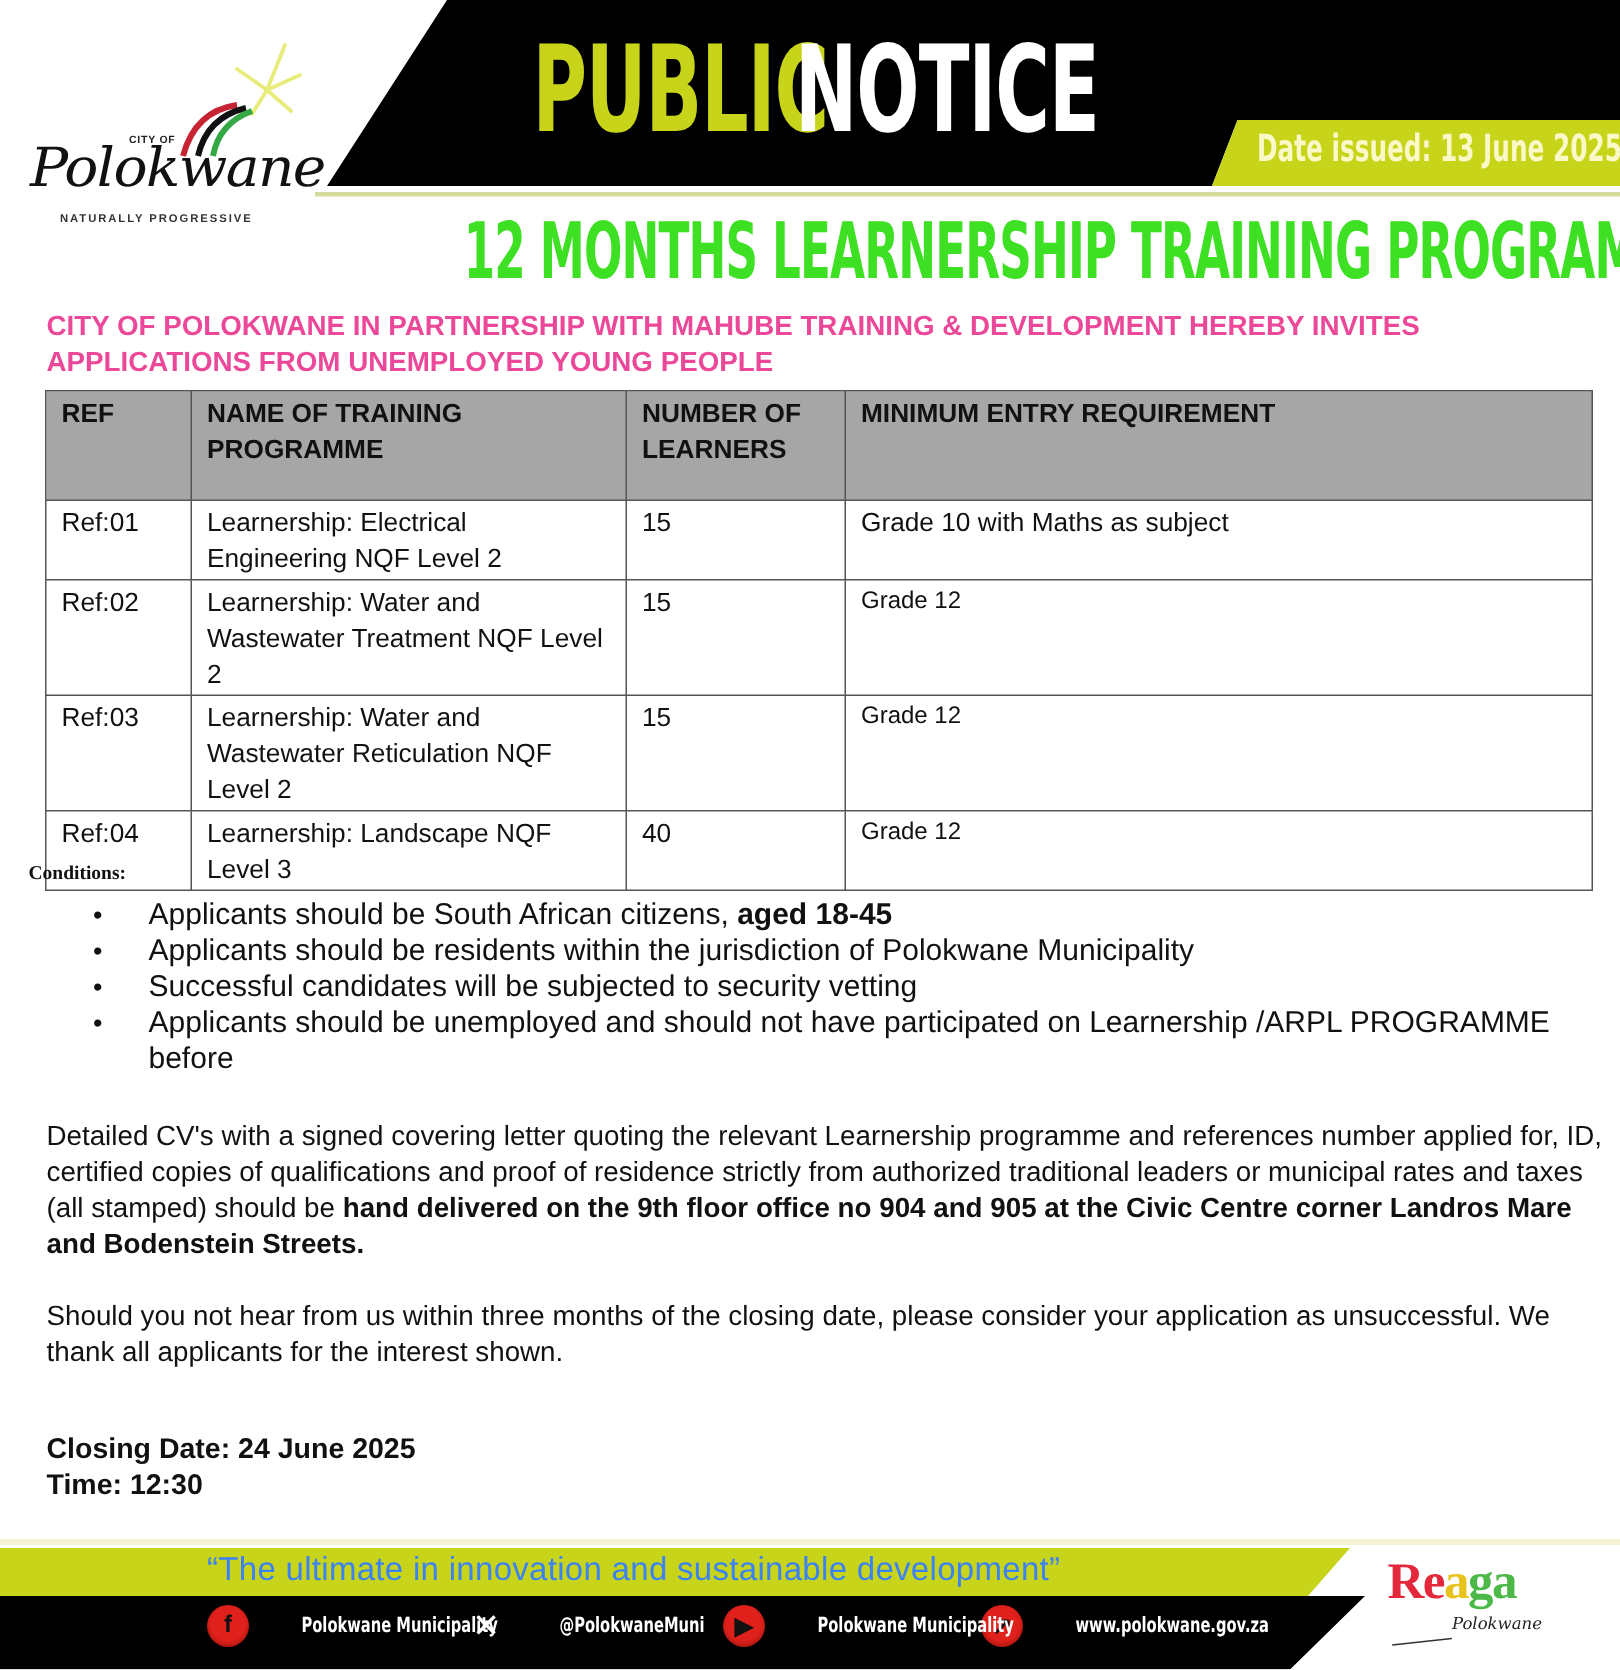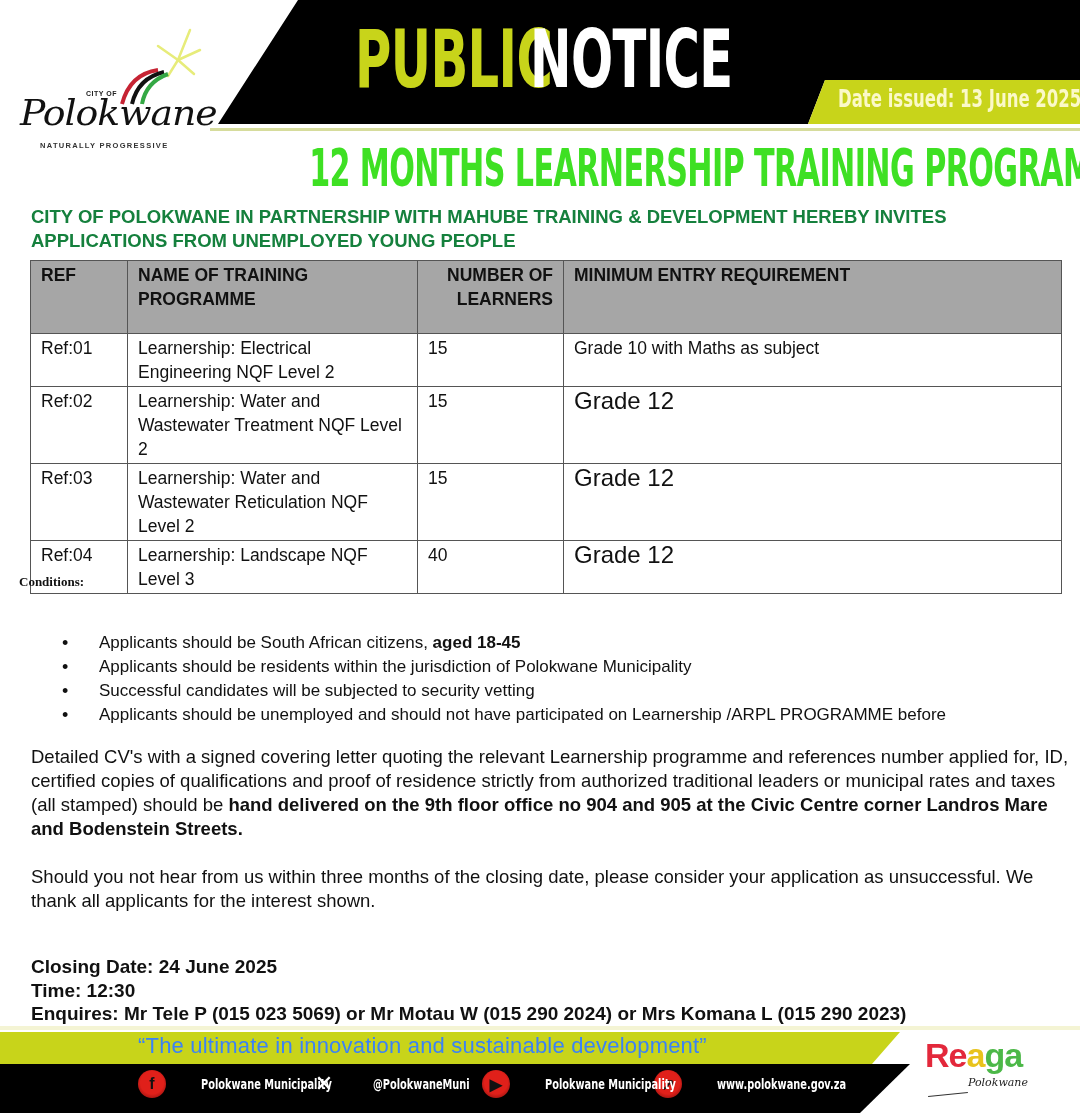--- a/index.html
+++ b/index.html
@@ -17,55 +17,55 @@
     .black-band { position: absolute; left: 0; top: 0; width: 1080px; height: 124px; }
     .black-band svg { position: absolute; left: 0; top: 0; }
     .title-public { position: absolute; left: 355px; top: 12px; font-family: "DejaVu Sans", sans-serif; font-weight: bold; font-size: 80px; line-height: 95px; color: #c8d41a; transform: scaleX(0.62); transform-origin: left; letter-spacing: -1px; }
     .title-notice { position: absolute; left: 530px; top: 12px; font-family: "DejaVu Sans", sans-serif; font-weight: bold; font-size: 80px; line-height: 95px; color: #ffffff; transform: scaleX(0.62); transform-origin: left; letter-spacing: -1px; }
     .date-issued { position: absolute; left: 838px; top: 84px; font-family: "DejaVu Sans", sans-serif; font-weight: bold; font-size: 25px; color: #fbf9c8; transform: scaleX(0.66); transform-origin: left; white-space: nowrap; }
     .header-line { position: absolute; left: 210px; top: 128px; width: 870px; height: 3px; background: #d6dc9c; }
 
     .main-title { position: absolute; left: 0; width: 1080px; top: 138px; text-align: center; font-family: "DejaVu Sans", sans-serif; font-weight: bold; font-size: 52px; line-height: 60px; color: #3ee023; }
     .main-title span { display: inline-block; transform: scaleX(0.58); transform-origin: center; white-space: nowrap; letter-spacing: -1px; }
 
-    .intro { position: absolute; left: 31px; top: 205px; width: 1040px; font-weight: bold; font-size: 18.5px; line-height: 24px; color: #15803d; }
+    .intro { position: absolute; left: 31px; top: 205px; width: 1040px; font-weight: bold; font-size: 18.5px; line-height: 24px; color: #ec4899; }
 
     
     .prog-table { position: absolute; left: 30px; top: 260px; width: 1032px; border-collapse: collapse; font-size: 17.5px; }
     .prog-table th, .prog-table td { border: 1.5px solid #555; vertical-align: top; text-align: left; padding: 2px 10px; line-height: 24px; }
     .prog-table th { background: #a6a6a6; font-weight: bold; color: #111; }
     .prog-table .c-ref { width: 97px; margin-top: 28px; }
     .prog-table .c-name { width: 290px; }
-    .prog-table .c-num { width: 146px; text-align: right; }
-    .prog-table td.req-lg { font-size: 24px; }
+    .prog-table .c-num { width: 146px; }
+    .prog-table td.req-lg { font-size: 16px; }
     .prog-table tr.h-row { height: 73px; }
 
     
     .conditions-title { position: absolute; left: 19px; top: 574px; font-family: "Liberation Serif", serif; font-weight: bold; font-size: 13px; }
-    .conditions { position: absolute; left: 62px; top: 631px; width: 1000px; list-style: none; font-size: 17px; line-height: 24px; }
+    .conditions { position: absolute; left: 62px; top: 598px; width: 1000px; list-style: none; font-size: 20px; line-height: 24px; }
     .conditions li { position: relative; padding-left: 37px; }
     .conditions li::before { content: "•"; position: absolute; left: 0; top: 0; font-size: 18px; }
 
     .para { position: absolute; left: 31px; width: 1040px; font-size: 18.5px; line-height: 24px; }
     .para b { font-weight: bold; }
     .p1 { top: 745px; }
     .p2 { top: 865px; }
     .closing { position: absolute; left: 31px; top: 955px; font-weight: bold; font-size: 19px; line-height: 23.5px; }
 
     
     .footer { position: absolute; left: 0; top: 1026px; width: 1080px; height: 87px; }
     .footer svg.bg { position: absolute; left: 0; top: 0; }
     .slogan { position: absolute; left: 138px; top: 1033px; font-size: 22px; color: #3b82f6; letter-spacing: 0.2px; }
     .socials { position: absolute; left: 138px; top: 1066px; height: 36px; display: flex; align-items: center; }
     .social { display: flex; align-items: center; margin-right: 22px; }
     .social .ico { width: 28px; height: 28px; border-radius: 50%; background: radial-gradient(circle at 50% 45%, #e0201a 55%, #6a0a08 100%); color: #111; display: flex; align-items: center; justify-content: center; font-weight: bold; font-size: 16px; margin-right: 10px; }
     .social .ico.x { background: none; color: #fff; font-size: 22px; font-weight: normal; }
     .social .lbl { color: #fff; font-family: "DejaVu Sans", sans-serif; font-size: 14px; font-weight: bold; transform: scaleX(0.7); transform-origin: left; white-space: nowrap; display: inline-block; }
     .social .lbl-wrap { display: inline-block; overflow: visible; padding-left: 25px; }
-    .reaga { position: absolute; left: 925px; top: 1036px; font-family: Liberation Sans, sans-serif; font-weight: bold; font-size: 34px; letter-spacing: -1px; }
+    .reaga { position: absolute; left: 925px; top: 1036px; font-family: Liberation Serif, serif; font-weight: bold; font-size: 34px; letter-spacing: -1px; }
     .reaga .r1 { color: #e3283b; }
     .reaga .r2 { color: #e8c31c; }
     .reaga .r3 { color: #4cb848; }
     .reaga-sub { position: absolute; left: 968px; top: 1076px; font-family: "DejaVu Serif", serif; font-style: italic; font-size: 11px; color: #222; }
     .reaga-line { position: absolute; left: 928px; top: 1094px; width: 40px; height: 1px; background: #333; transform: rotate(-6deg); }
   </style>
 </head>
 <body>
 
 <div class="header">
@@ -151,21 +151,20 @@
 
 <div class="para p1"><span>Detailed CV's with a signed covering letter quoting the relevant Learnership programme and references number applied for, ID, certified copies of qualifications and proof of residence strictly from authorized traditional leaders or municipal rates and taxes (all stamped) should be </span><b>hand delivered on the 9th floor office no 904 and 905 at the Civic Centre corner Landros Mare and Bodenstein Streets.</b></div>
 
 <div class="para p2">
   <div>Should you not hear from us within three months of the closing date, please consider your application as unsuccessful. We thank all applicants for the interest shown.</div>
 </div>
 
 <div class="closing">
   <div>Closing Date: 24 June 2025</div>
   <div>Time: 12:30</div>
-  <div>Enquires: Mr Tele P (015 023 5069) or Mr Motau W (015 290 2024) or Mrs Komana L (015 290 2023)</div>
 </div>
 
 <div class="footer">
   <svg class="bg" width="1080" height="87" viewBox="0 0 1080 87">
     <rect x="0" y="0" width="1080" height="4" fill="#f4f4d4"></rect>
     <polygon points="0,6 900,6 872,38 0,38" fill="#c8d41a"></polygon>
     <polygon points="0,38 872,38 910,38 860,87 0,87" fill="#000000"></polygon>
   </svg>
 </div>
 <div class="slogan">“The ultimate in innovation and sustainable development”</div>

